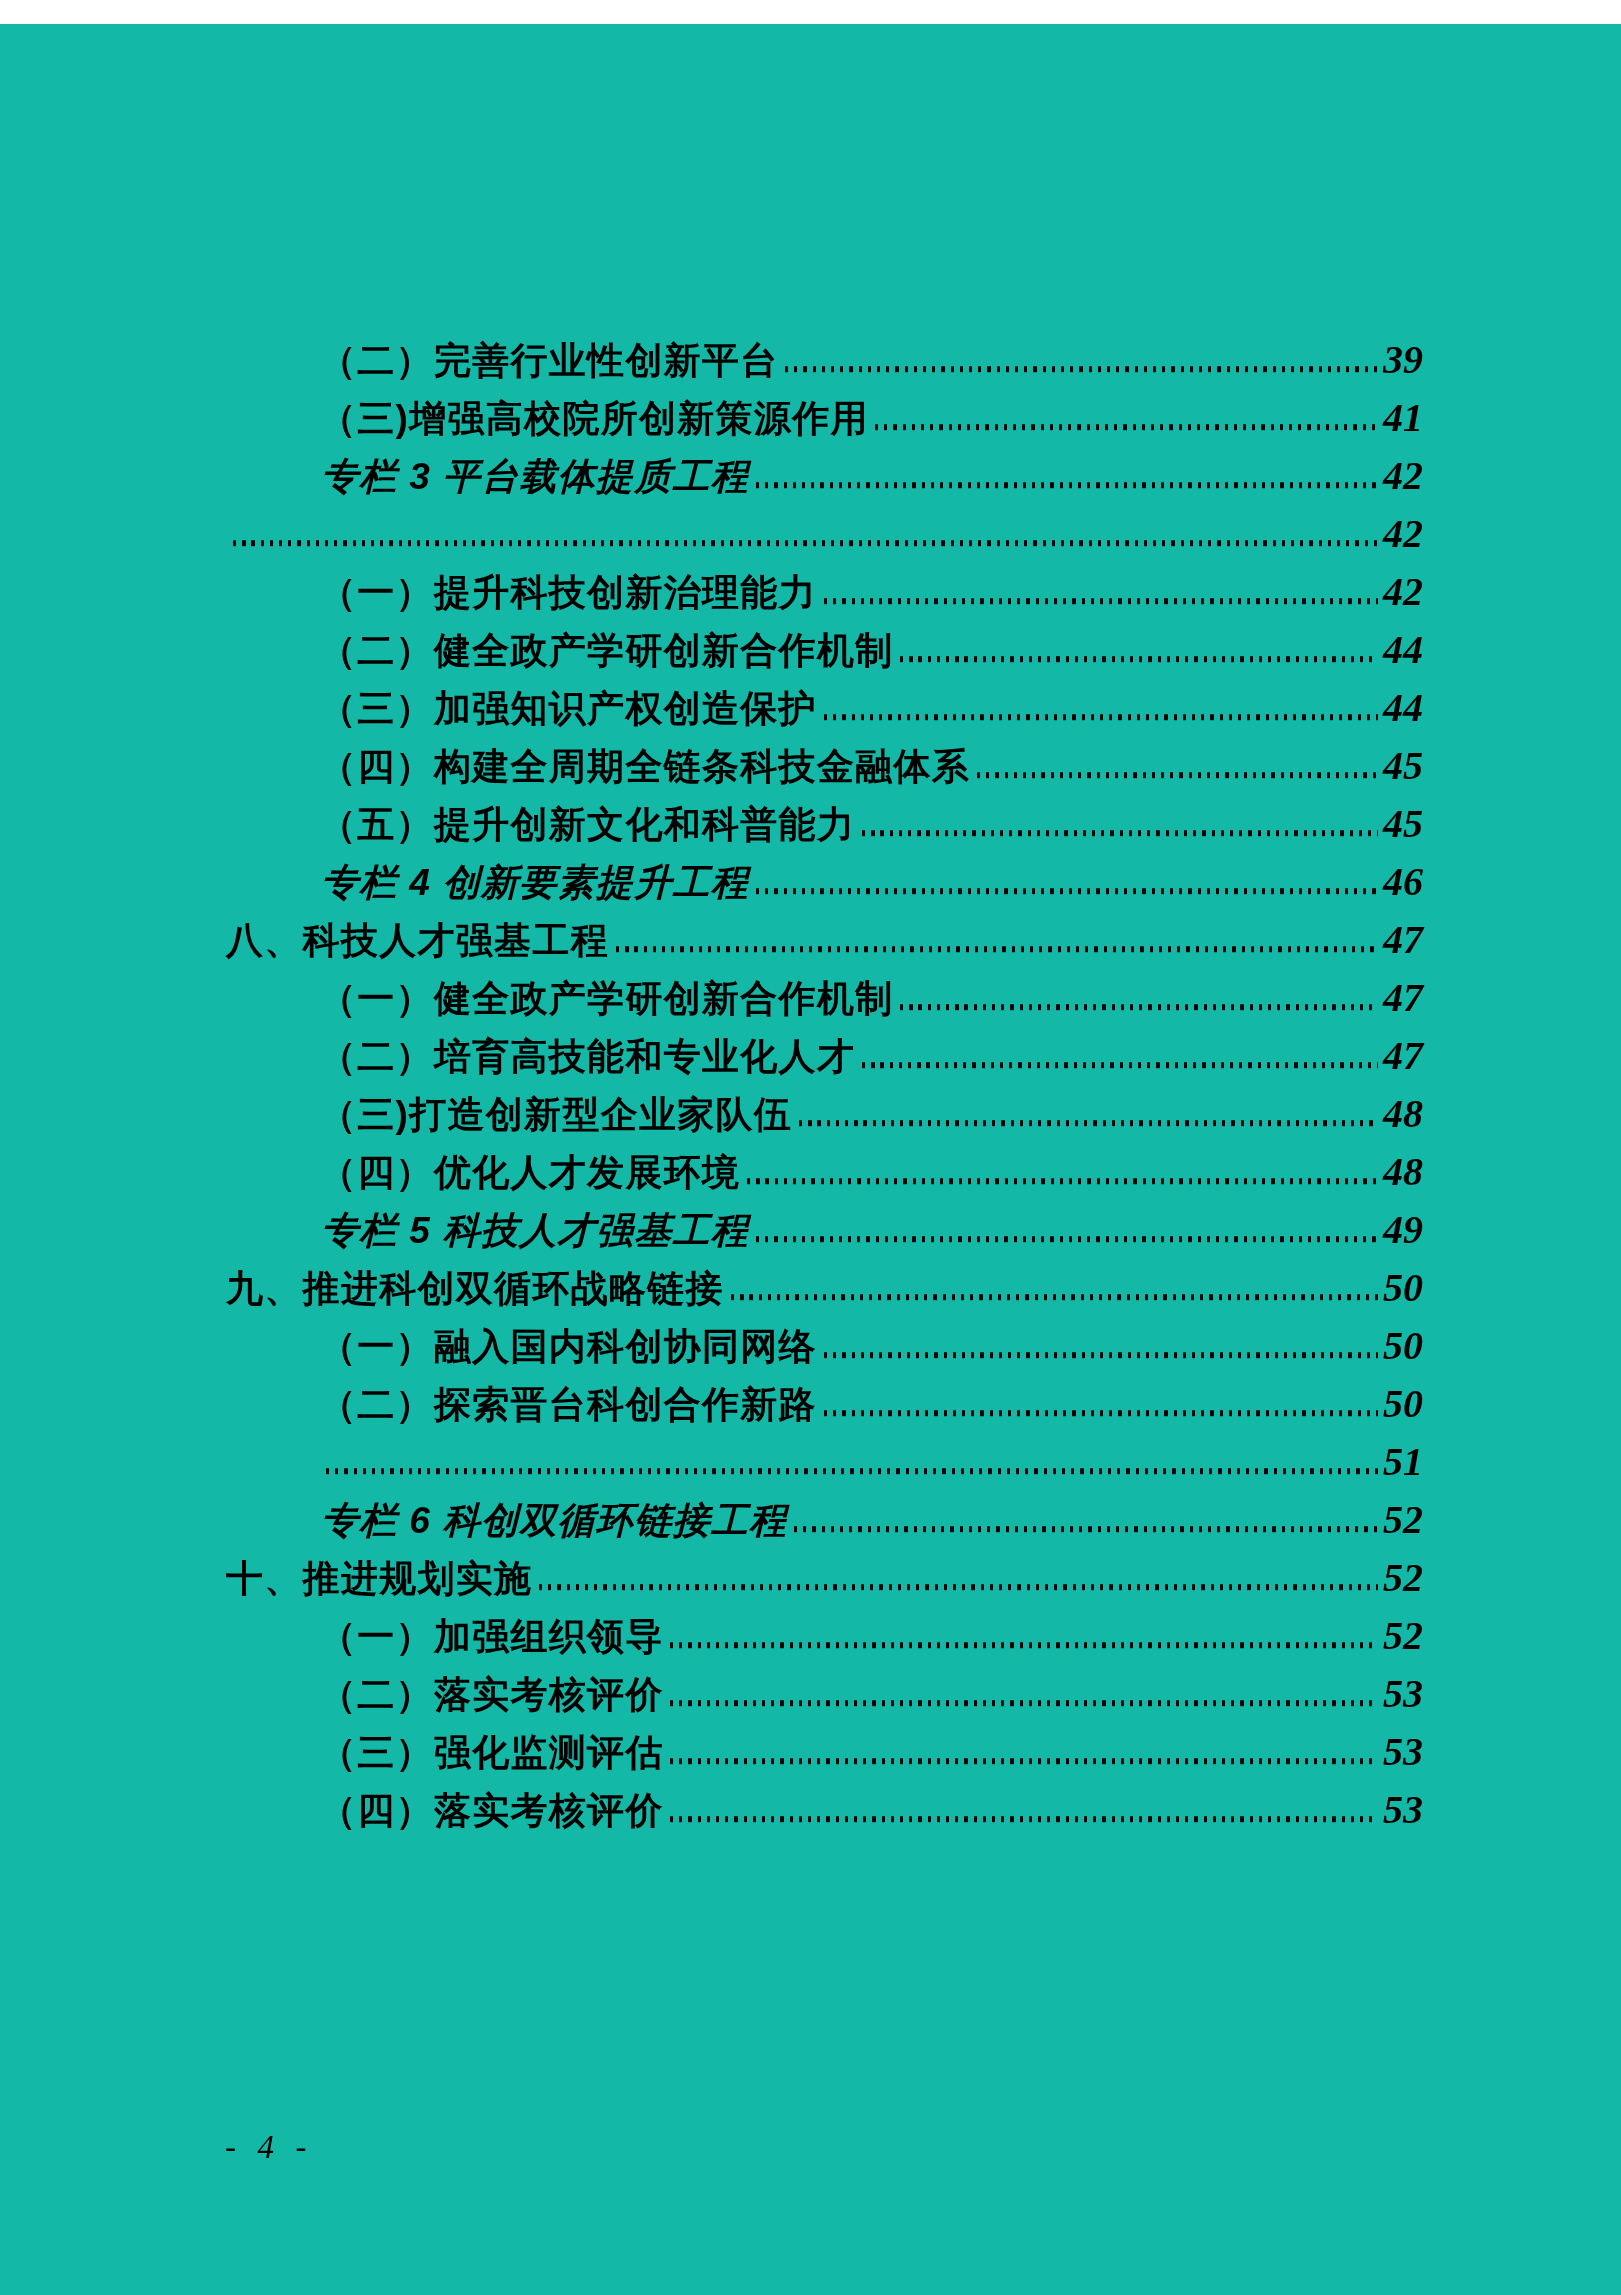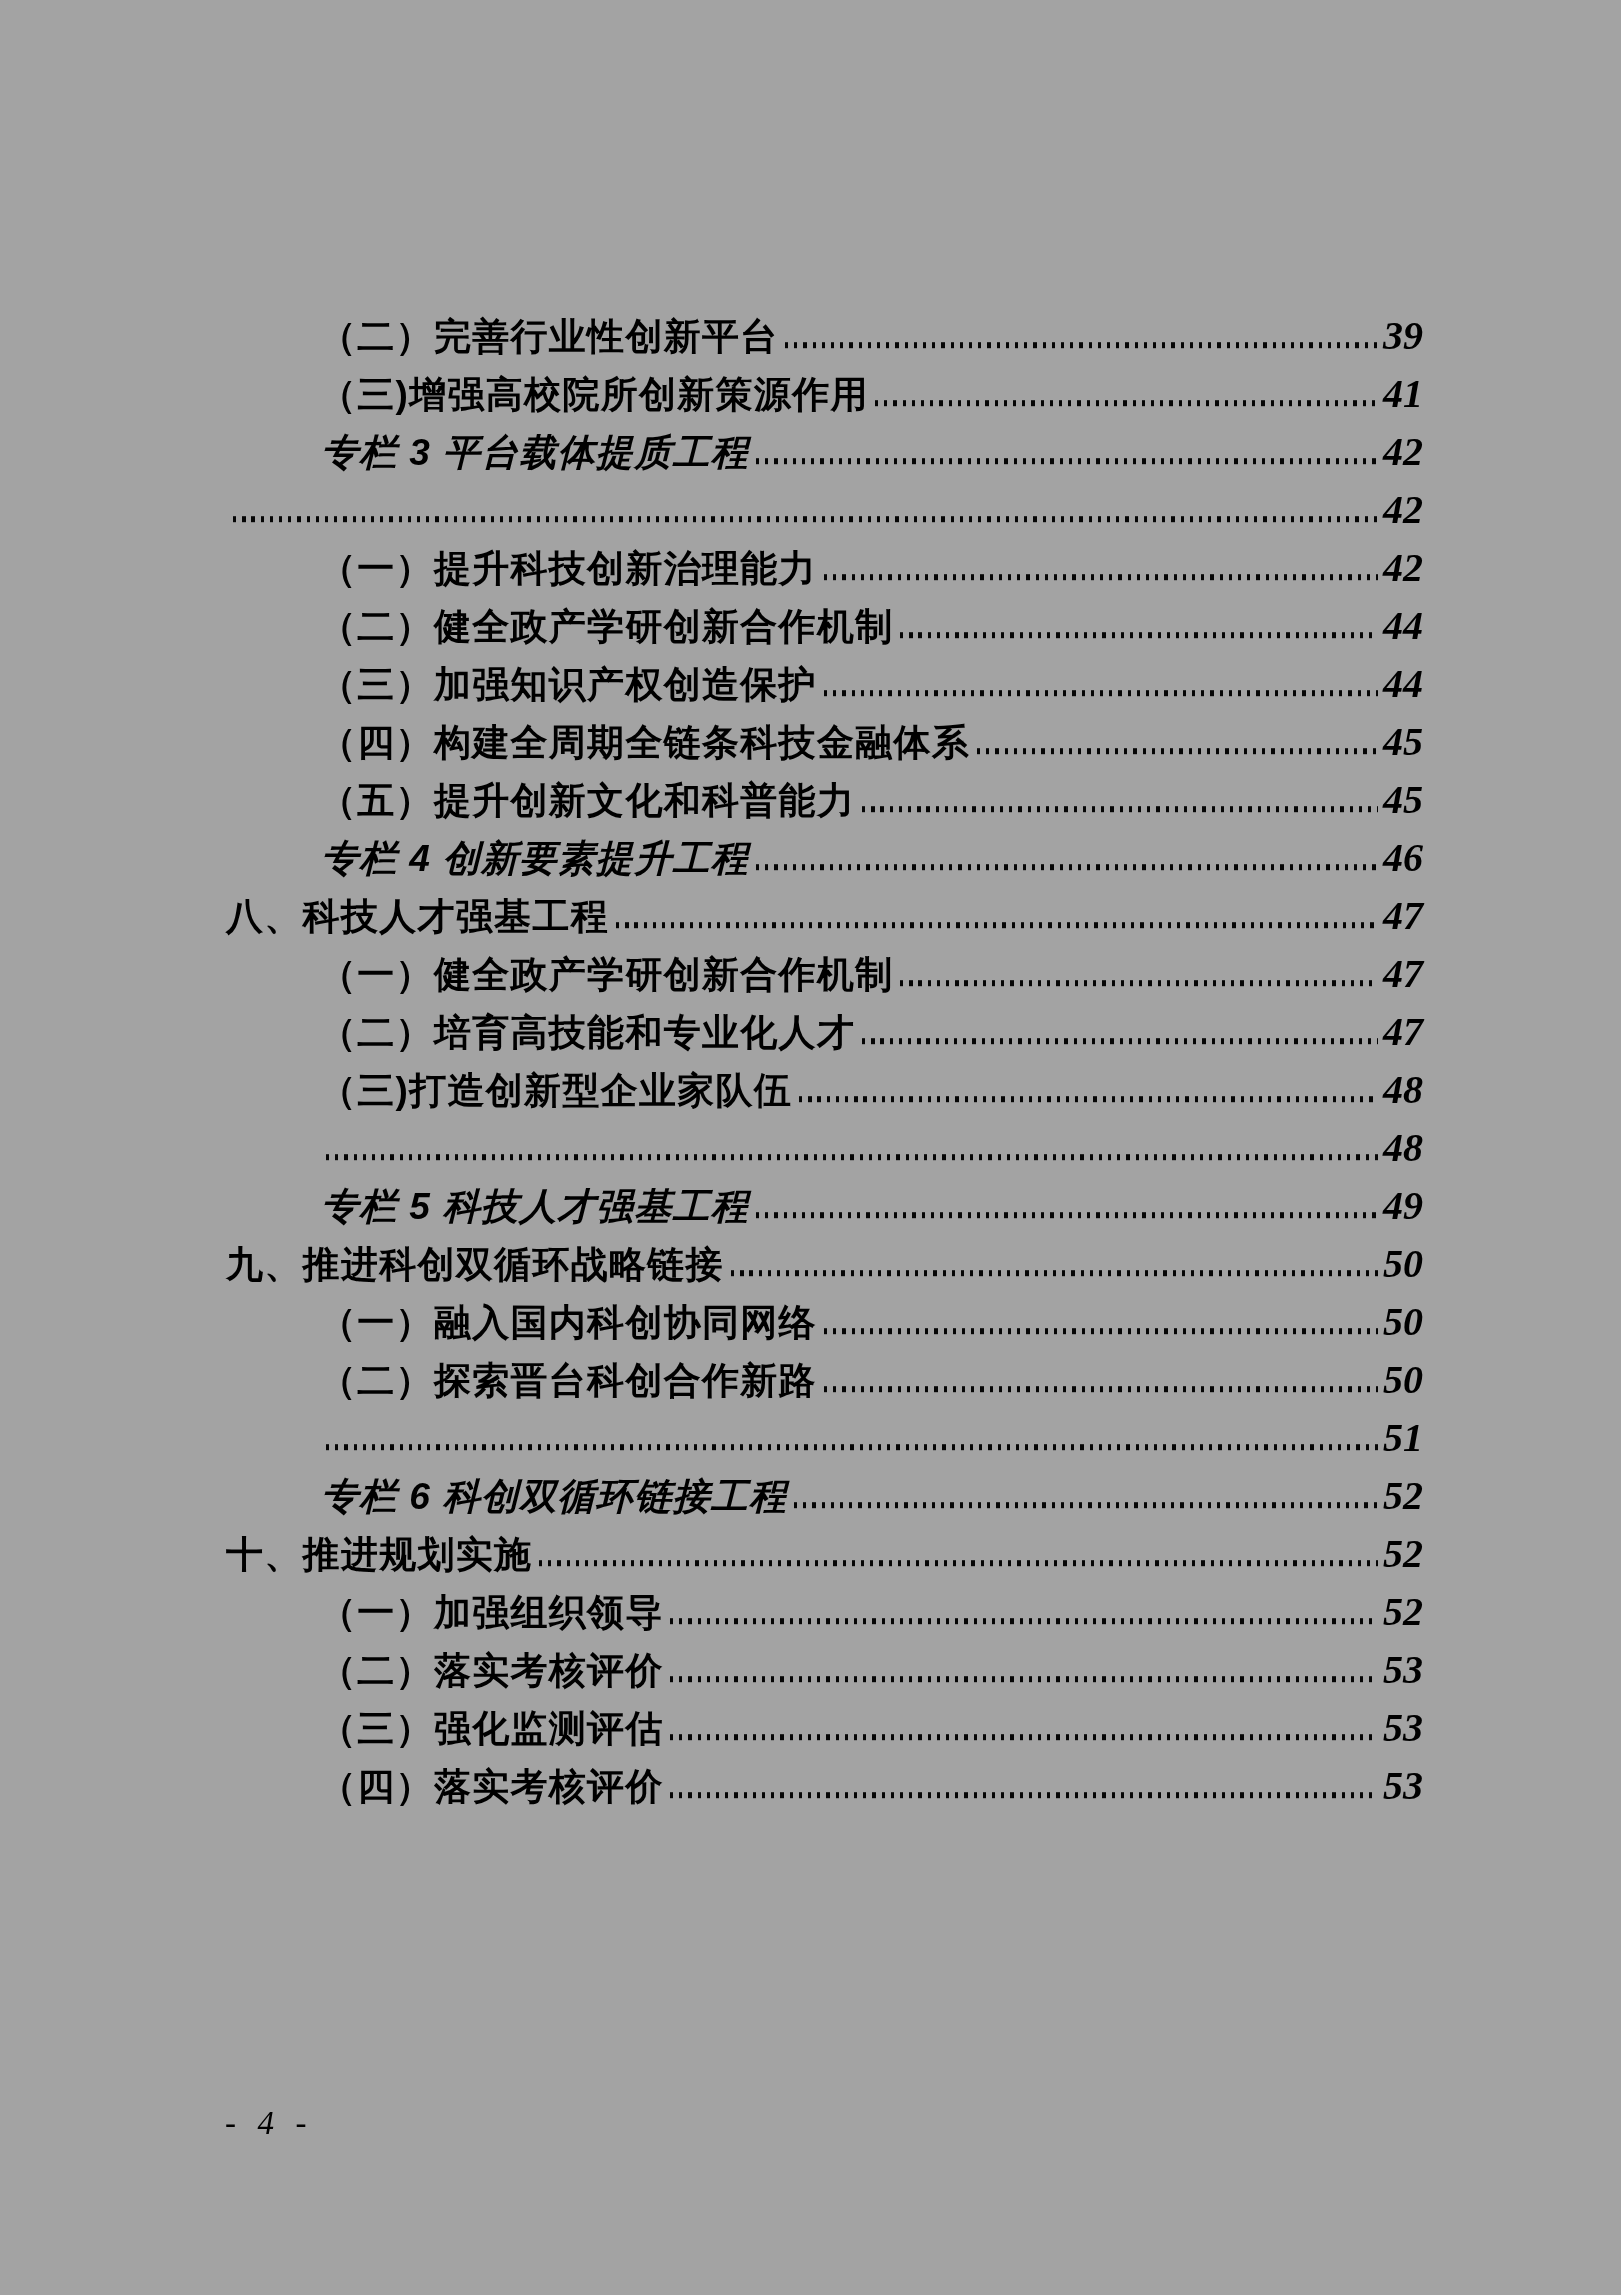--- a/index.html
+++ b/index.html
@@ -11,21 +11,22 @@
     position: relative;
     width: 1621px;
     height: 2295px;
     overflow: hidden;
     font-family: "Liberation Sans", "DejaVu Sans", sans-serif;
     color: #000000;
   }
   .page {
     position: absolute;
     inset: 0;
-    background: #a3a3a3;
+    background: #14b8a6;
+    margin-top: 24px;
   }
   .toc {
     position: absolute;
     left: 0;
     top: 307px;
     width: 100%;
   }
   .row {
     height: 58px;
     display: flex;
@@ -142,20 +143,21 @@
     <span class="label">（二）培育高技能和专业化人才</span>
     <span class="leader"></span>
     <span class="num">47</span>
   </div>
       <div class="row sub">
     <span class="label">（三)打造创新型企业家队伍</span>
     <span class="leader"></span>
     <span class="num">48</span>
   </div>
       <div class="row sub">
+    <span class="label">（四）优化人才发展环境</span>
     <span class="leader"></span>
     <span class="num">48</span>
   </div>
       <div class="row box">
     <span class="label">专栏 5 科技人才强基工程</span>
     <span class="leader"></span>
     <span class="num">49</span>
   </div>
       <div class="row chapter">
     <span class="label">九、推进科创双循环战略链接</span>

